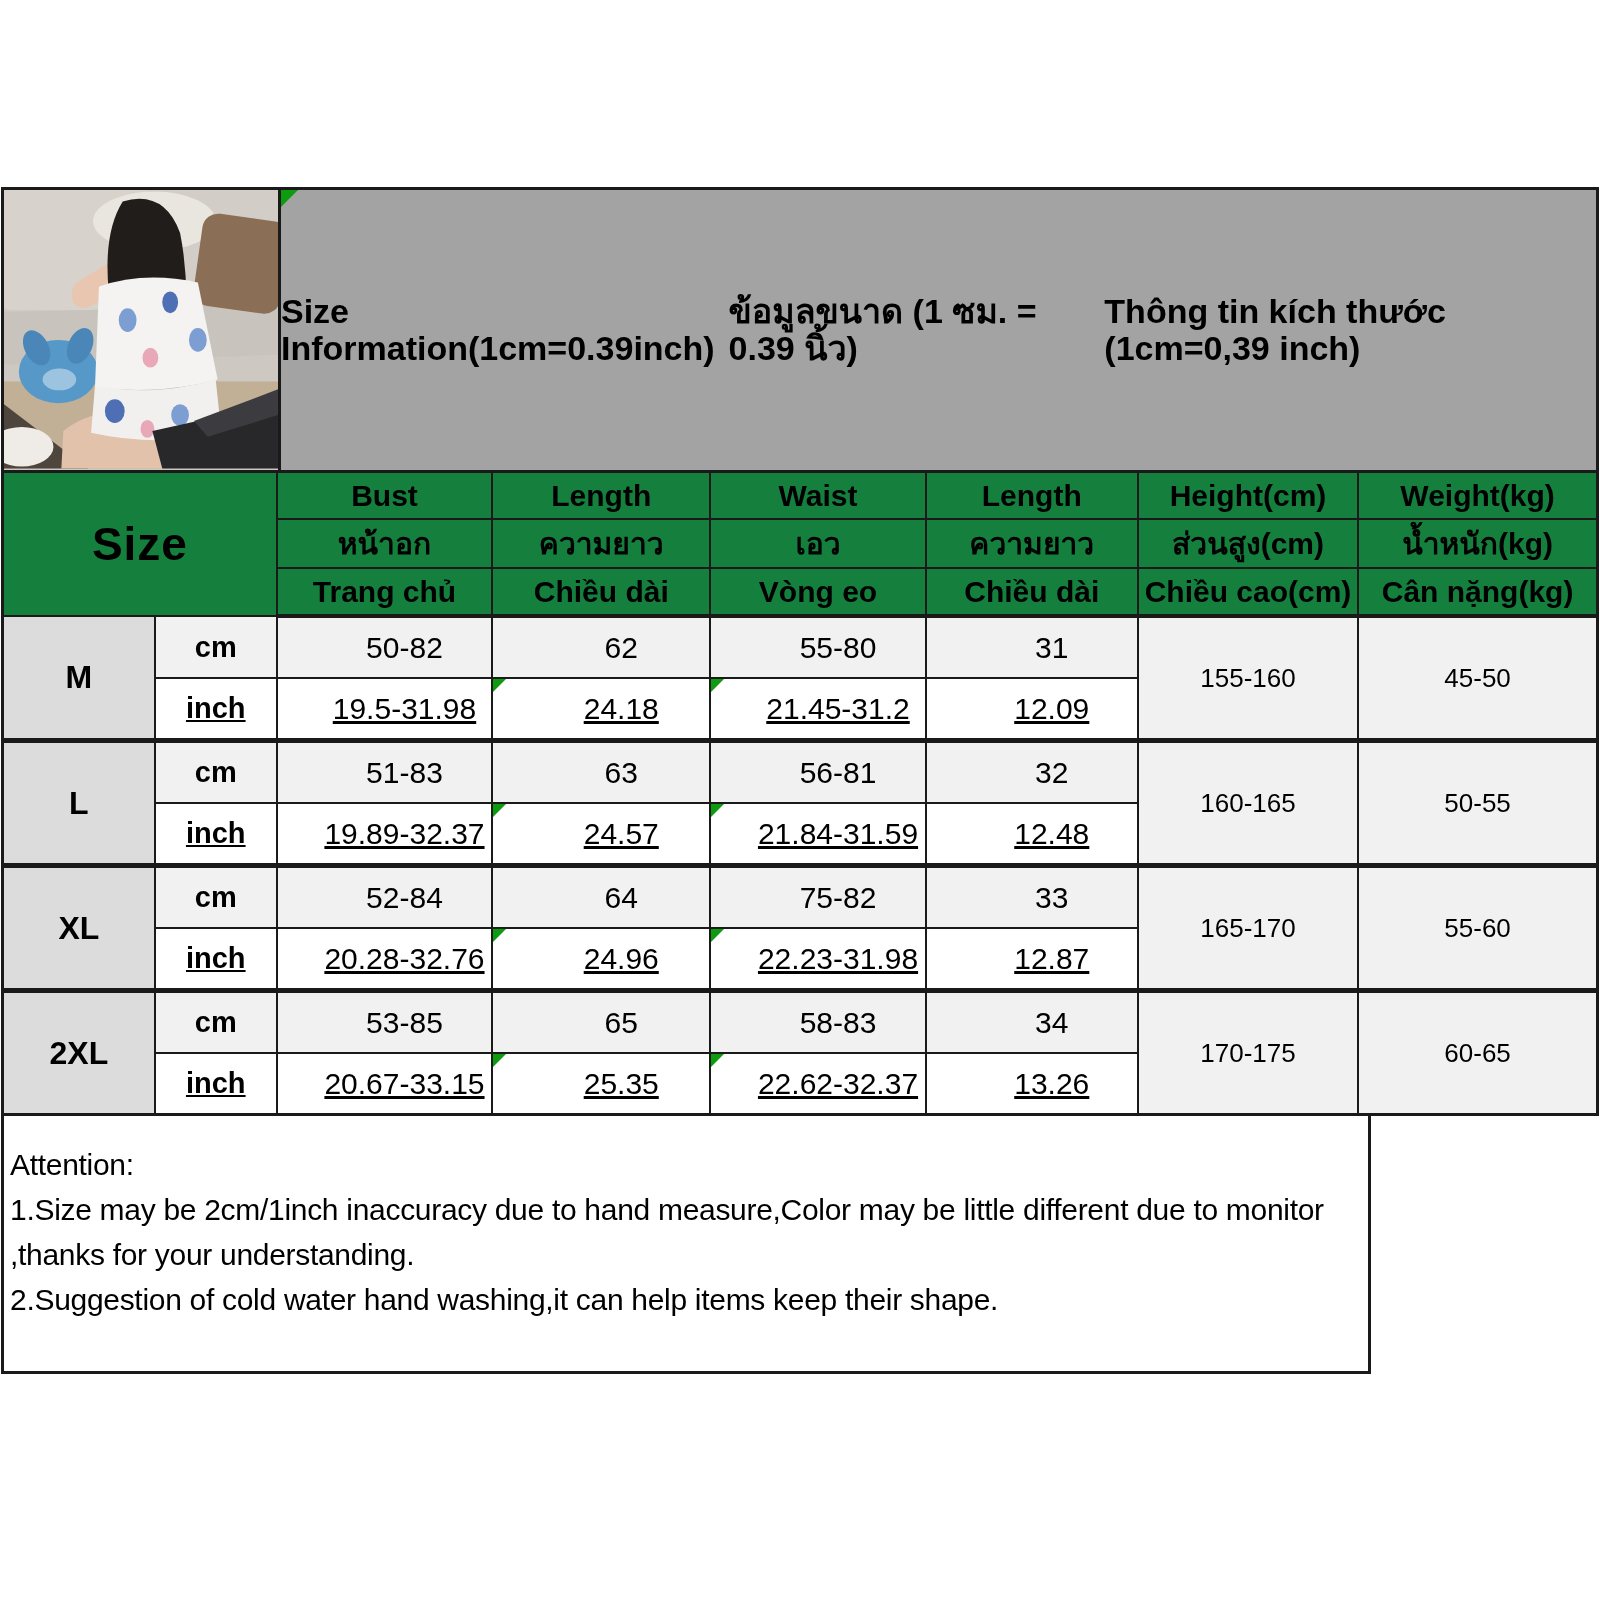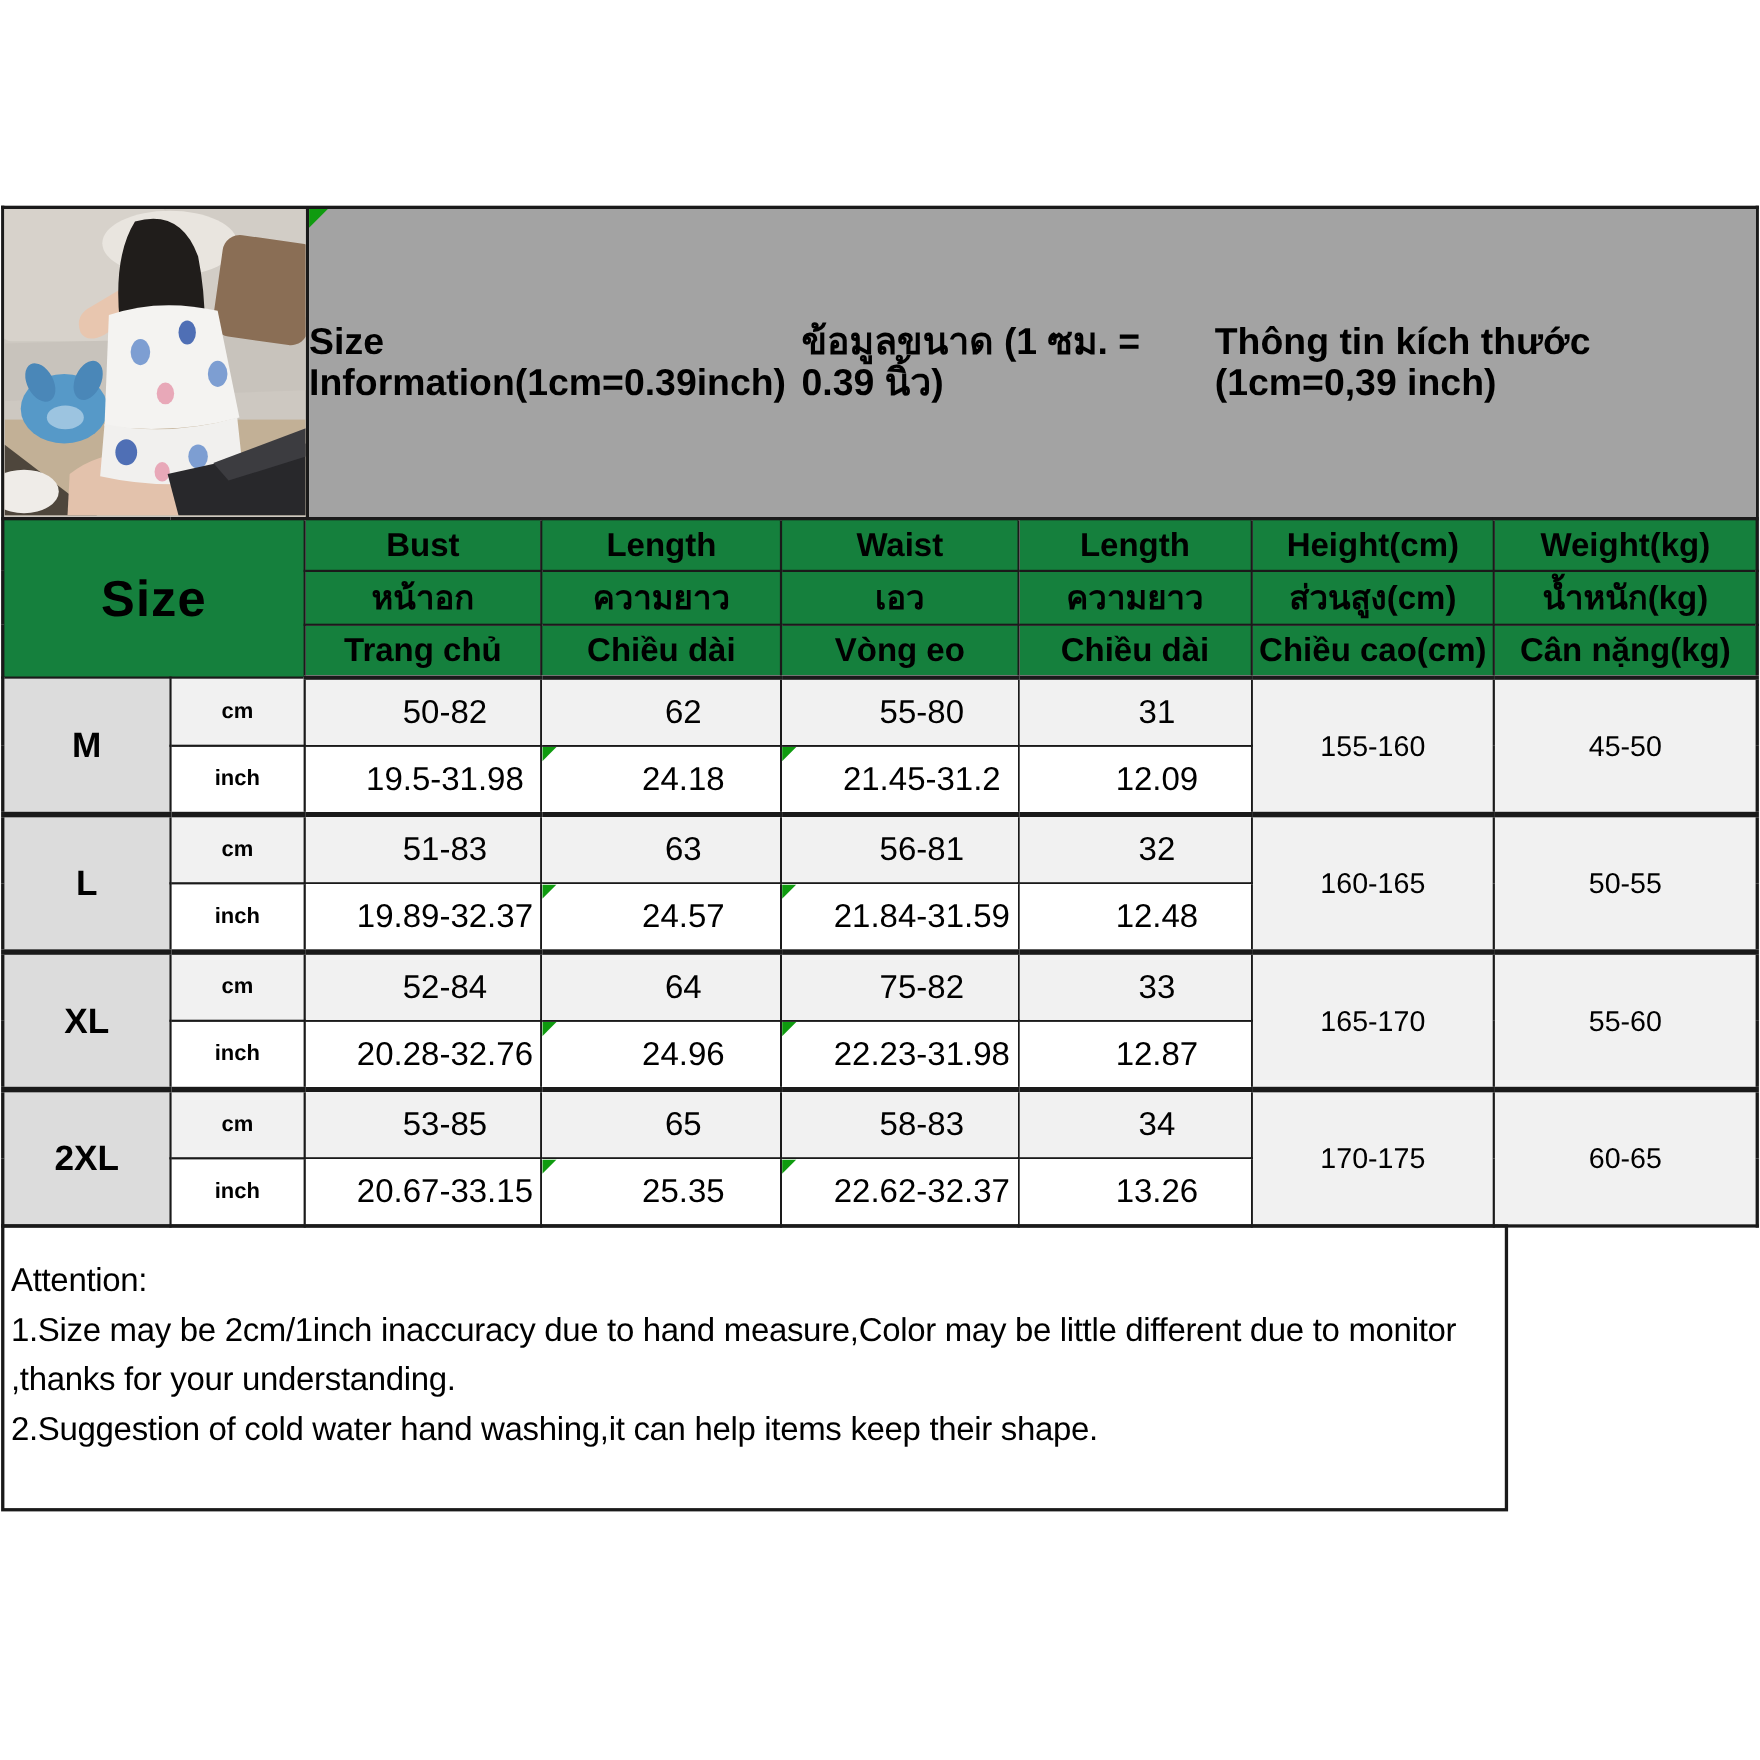--- a/index.html
+++ b/index.html
@@ -17,27 +17,27 @@
   .title-line{font-weight:bold;font-size:34px;line-height:1.1;}
   .flag-big{position:absolute;top:0;left:0;width:0;height:0;border-top:17px solid #0f9b0f;border-right:17px solid transparent;}
 
   
   table.size-table{border-collapse:collapse;table-layout:fixed;width:1598px;border:3px solid #1a1a1a;}
   .size-table th,.size-table td{border:2px solid #1a1a1a;padding:0;text-align:center;vertical-align:middle;overflow:hidden;}
   .size-table th{background:#15803d;font-weight:bold;font-size:30px;height:45px;}
   .size-table tr.hdr3 th{border-bottom:4px solid #1a1a1a;}
   th.corner{font-size:46px;letter-spacing:1px;}
   td.size-cell{background:#dcdcdc;font-weight:bold;font-size:32px;}
-  td.unit-cell{font-weight:bold;font-size:20px;margin-left:36px;}
+  td.unit-cell{font-weight:bold;font-size:29px;margin-left:36px;}
   td.val{font-size:30px;font-weight:normal;position:relative;padding-left:40px;}
   td.hw-cell{background:#f1f1f1;font-size:26px;}
   tr.cm-row td{background:#f1f1f1;height:59px;}
   tr.cm-row td.size-cell,tr.cm-row td.hw-cell{background:#f1f1f1;}
   tr.cm-row td.size-cell{background:#dcdcdc;}
-  tr.inch-row td{background:#ffffff;height:59px;}
+  tr.inch-row td{background:#ffffff;height:59px;text-decoration:underline;}
   tr.group-start td{border-top:5px solid #1a1a1a;}
   .flag{position:absolute;top:0;left:0;width:0;height:0;border-top:13px solid #0f9b0f;border-right:13px solid transparent;}
 
   
   .attention{width:1370px;box-sizing:border-box;border:3px solid #1a1a1a;margin-top:-3px;height:261px;
     padding:26px 12px 0 6px;font-size:30px;line-height:1.5;letter-spacing:-0.3px;}
   .attention p{margin:0;}
 </style>
 </head>
 <body>

